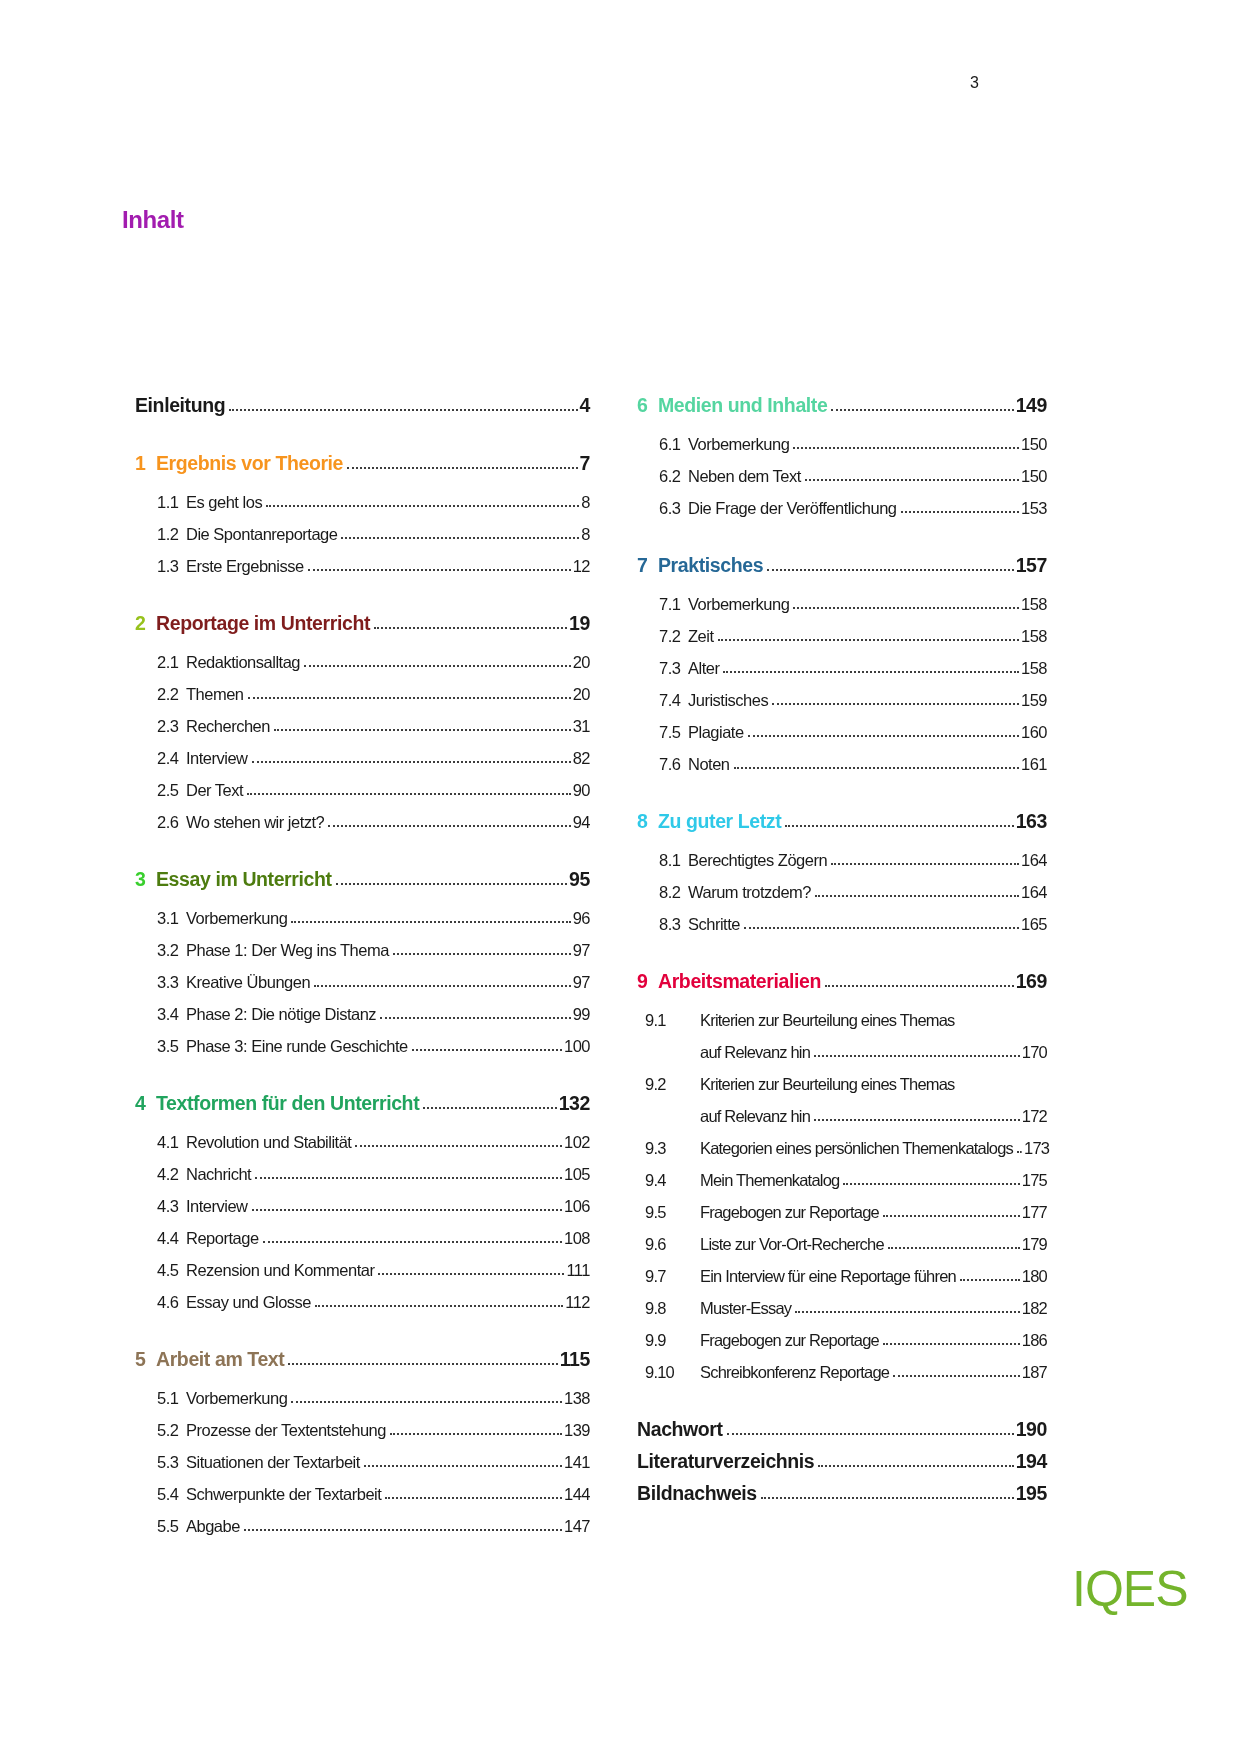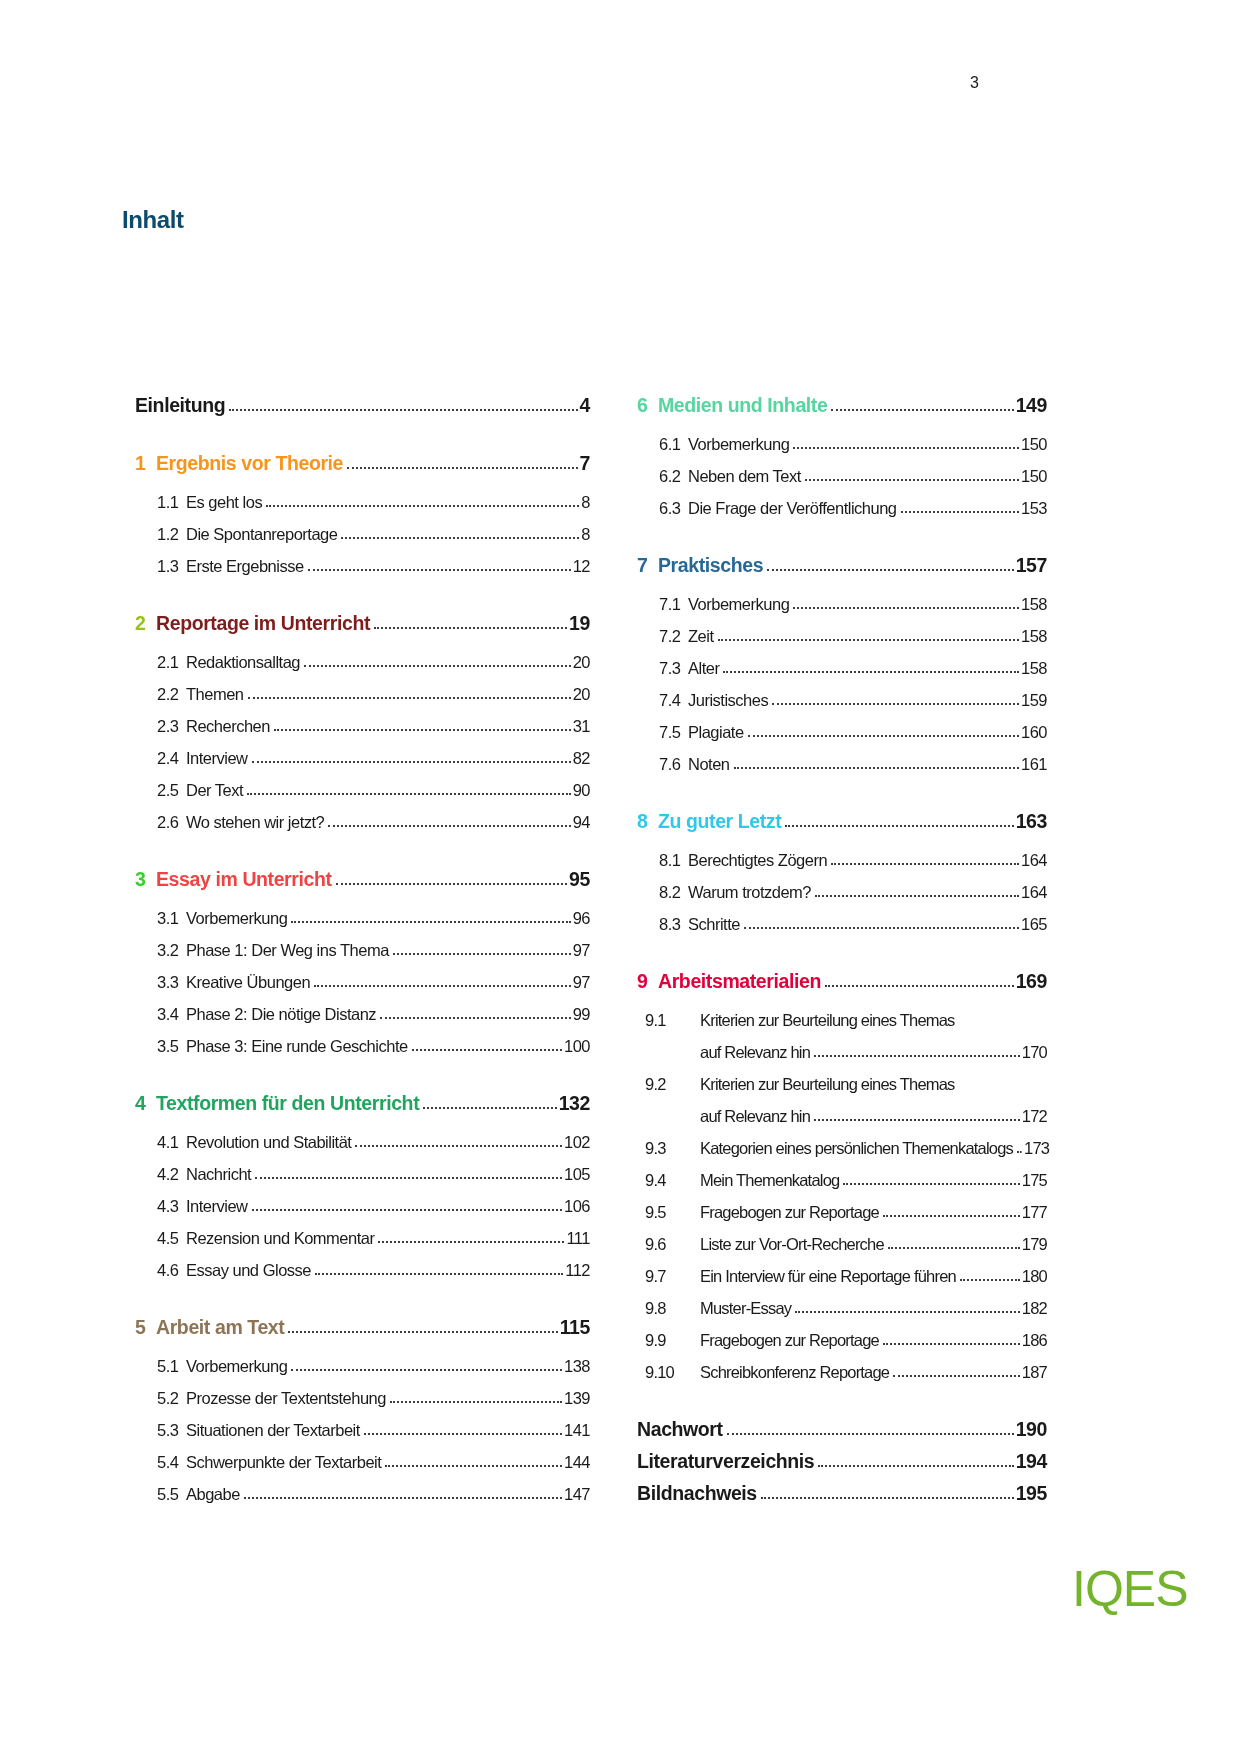--- a/index.html
+++ b/index.html
@@ -55,21 +55,21 @@
     position:absolute; top:1560px; left:1072px;
     font-size:50px; font-weight:400; letter-spacing:-1px;
     color:#74b42c;
   }
 </style>
 </head>
 <body>
 
 <div class="page">
   <div class="folio">3</div>
-  <div class="doc-title" style="color:#0c4a6e">Inhalt</div>
+  <div class="doc-title" style="color:#a21caf">Inhalt</div>
   <div class="col col-left" id="col-left">
       <div class="section">
         <div class="row head">
           <span class="lbl" style="color: rgb(26, 26, 26);">Einleitung</span>
           <span class="dots"></span>
           <span class="pg">4</span>
         </div>
       </div>
       <div class="section">
         <div class="row head">
@@ -137,21 +137,21 @@
         <div class="row sub">
           <span class="num">2.6</span>
           <span class="lbl">Wo stehen wir jetzt?</span>
           <span class="dots"></span>
           <span class="pg">94</span>
         </div>
       </div>
       <div class="section">
         <div class="row head">
           <span class="num" style="color: rgb(57, 207, 46);">3</span>
-          <span class="lbl" style="color: #ef4444;">Essay im Unterricht</span>
+          <span class="lbl" style="color: #4d7c0f;">Essay im Unterricht</span>
           <span class="dots"></span>
           <span class="pg">95</span>
         </div>
         <div class="row sub">
           <span class="num">3.1</span>
           <span class="lbl">Vorbemerkung</span>
           <span class="dots"></span>
           <span class="pg">96</span>
         </div>
         <div class="row sub">
@@ -196,20 +196,26 @@
           <span class="num">4.2</span>
           <span class="lbl">Nachricht</span>
           <span class="dots"></span>
           <span class="pg">105</span>
         </div>
         <div class="row sub">
           <span class="num">4.3</span>
           <span class="lbl">Interview</span>
           <span class="dots"></span>
           <span class="pg">106</span>
+        </div>
+        <div class="row sub">
+          <span class="num">4.4</span>
+          <span class="lbl">Reportage</span>
+          <span class="dots"></span>
+          <span class="pg">108</span>
         </div>
         <div class="row sub">
           <span class="num">4.5</span>
           <span class="lbl">Rezension und Kommentar</span>
           <span class="dots"></span>
           <span class="pg">111</span>
         </div>
         <div class="row sub">
           <span class="num">4.6</span>
           <span class="lbl">Essay und Glosse</span>

